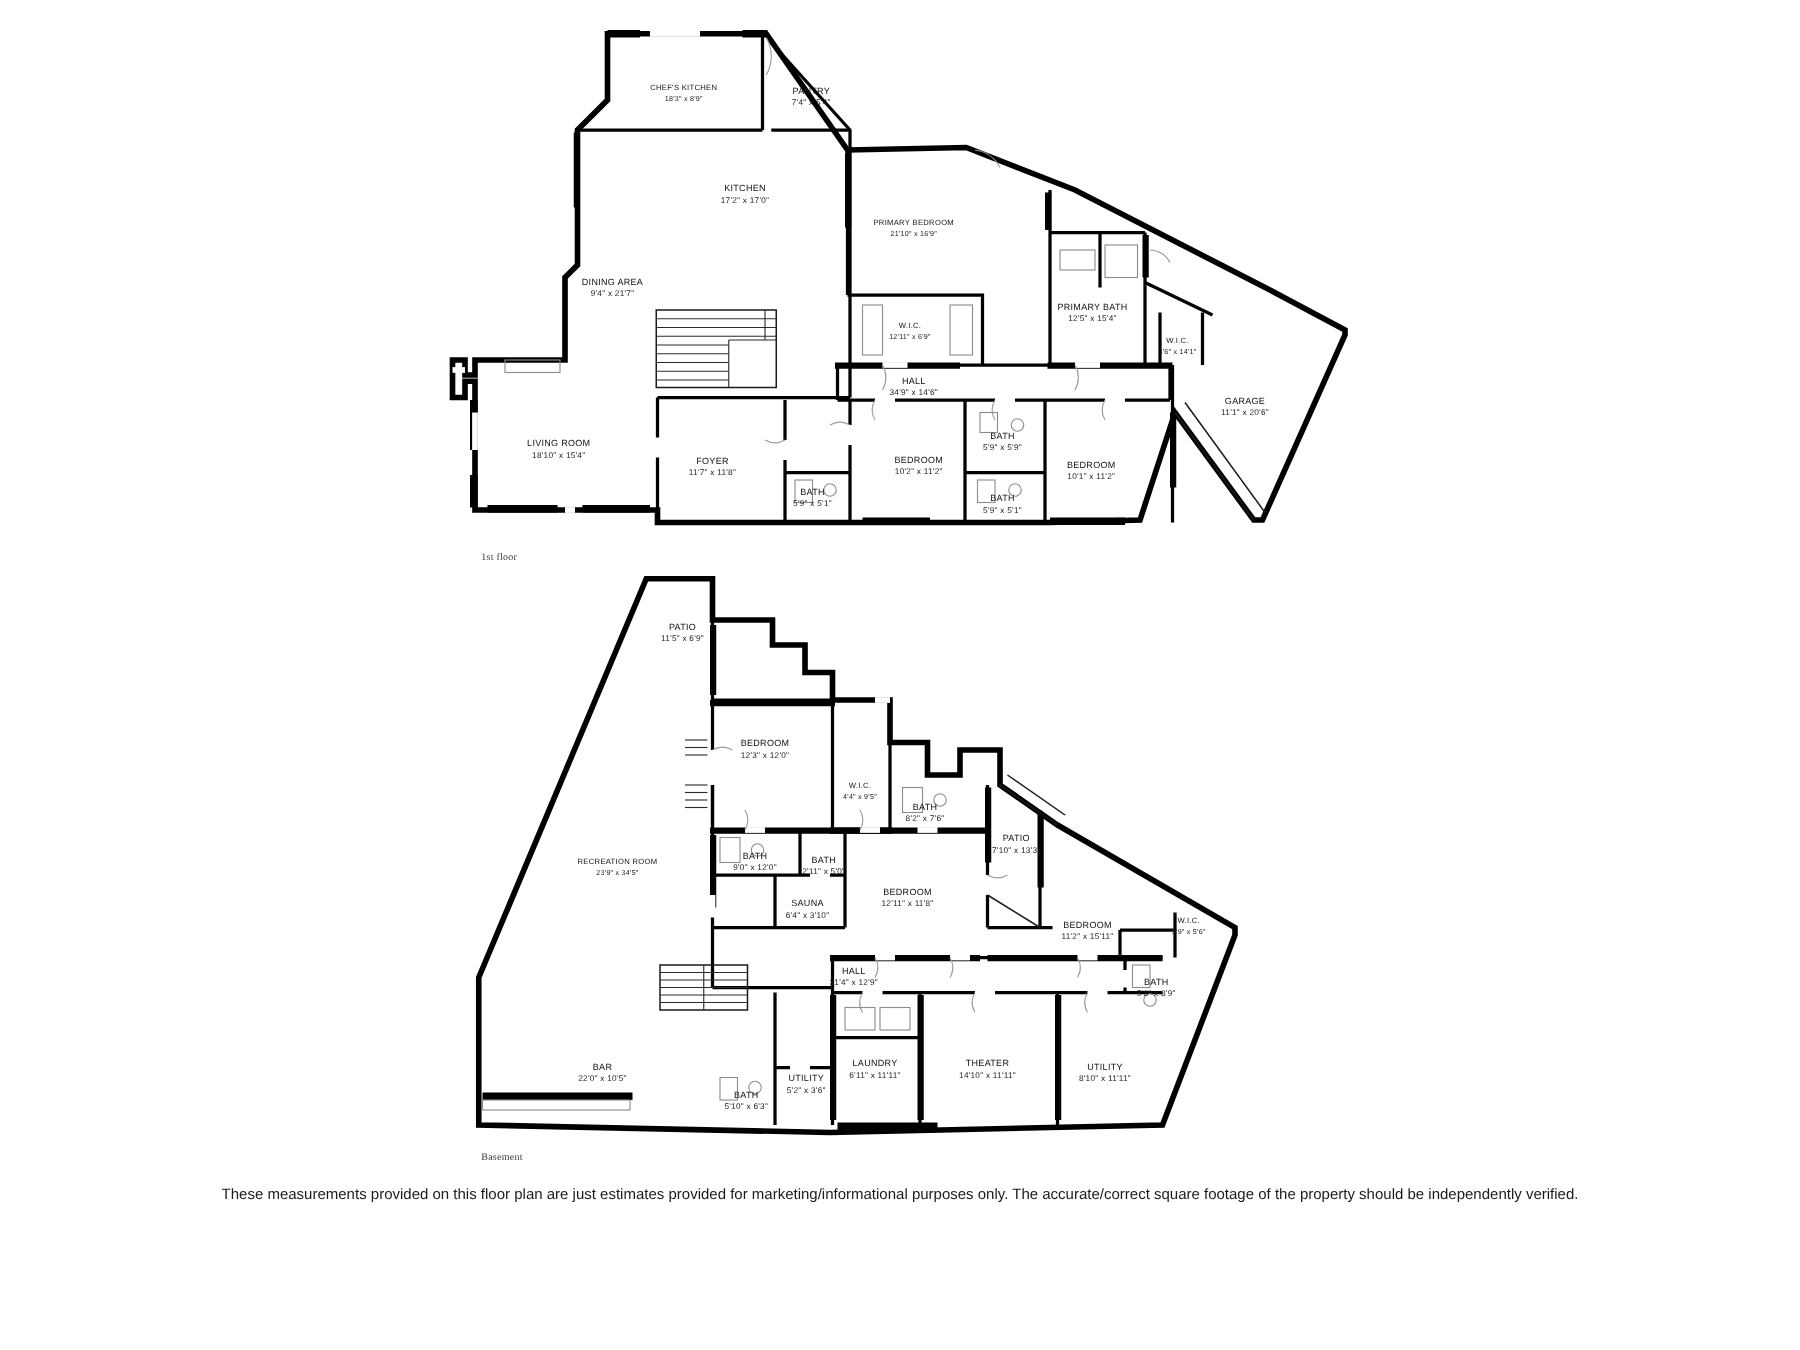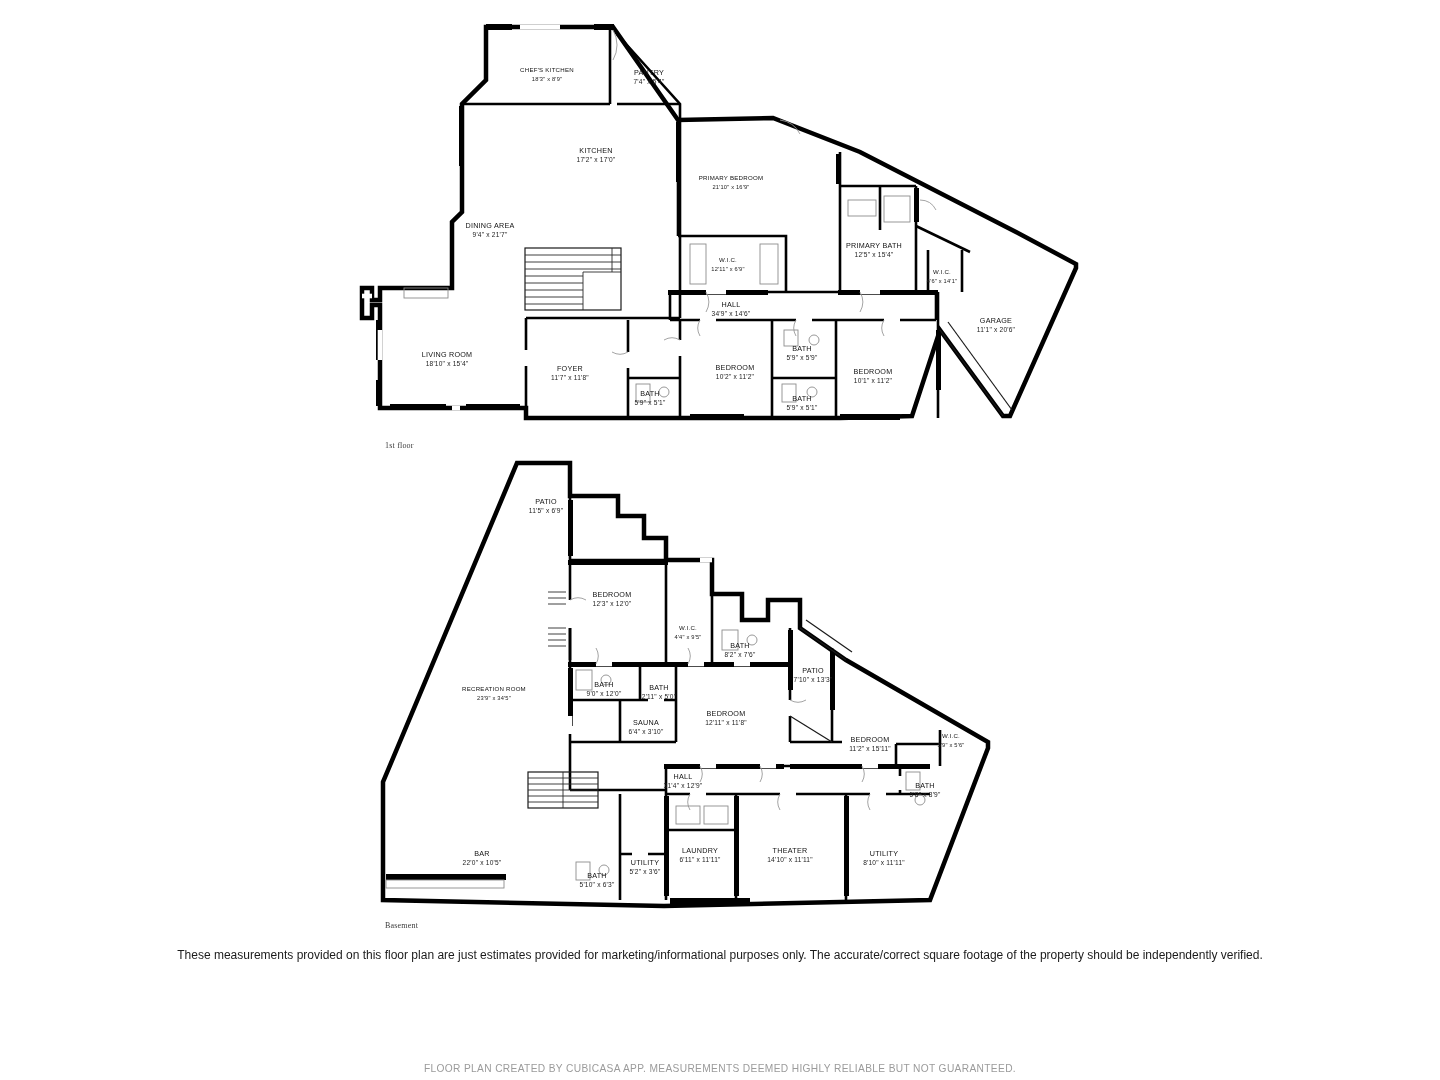--- a/index.html
+++ b/index.html
@@ -453,14 +453,13 @@
         <text class="room-dim" x="884" y="865">8'10" x 11'11"</text>
       </g>
   </svg>
 
   <div class="floor-caption" id="caption-first">1st floor</div>
 
   <div class="floor-caption" id="caption-basement">Basement</div>
 
   <div class="footer-note" id="disclaimer">These measurements provided on this floor plan are just estimates provided for marketing/informational purposes only.  The accurate/correct square footage of the property should be independently verified.</div>
 
-  <div class="footer-note" id="credit">FLOOR PLAN CREATED BY CUBICASA APP. MEASUREMENTS DEEMED HIGHLY RELIABLE BUT NOT GUARANTEED.</div>
 </div>
 
 </body></html>

